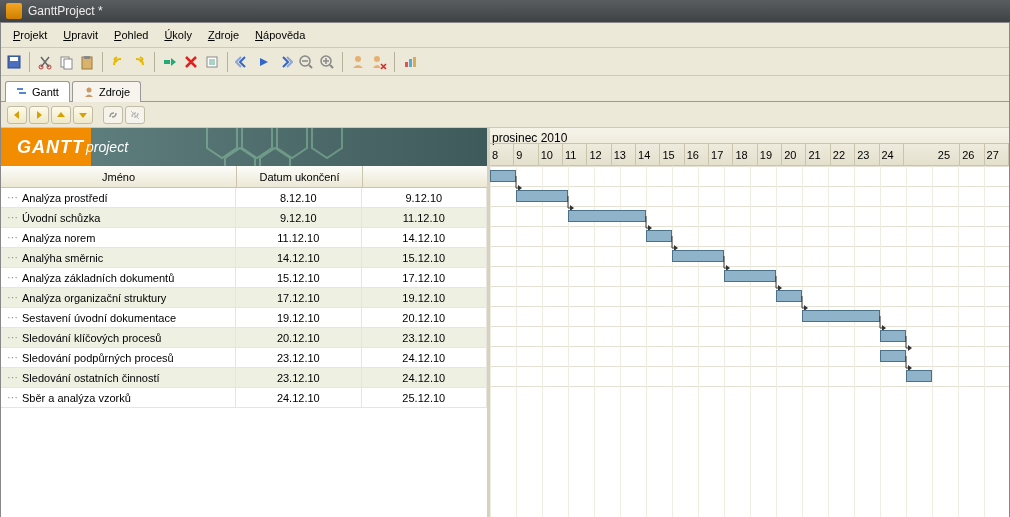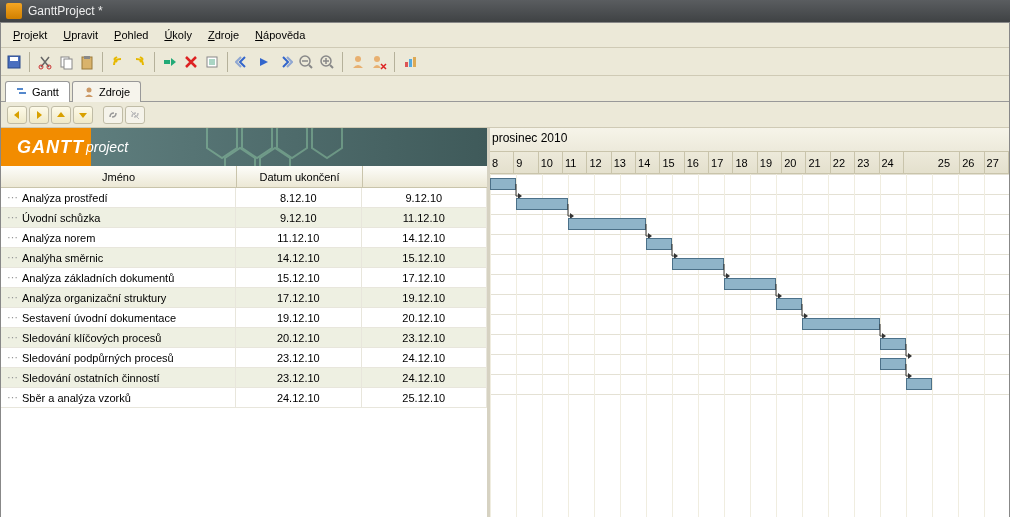--- a/index.html
+++ b/index.html
@@ -31,21 +31,21 @@
 .c-name{width:236px;}
 .c-start{width:126px;}
 .c-end{width:126px;}
 .grid{flex:1;overflow:auto;background:#fff;}
 .row{display:flex;height:20px;border-bottom:1px solid #e8e6dc;align-items:center;}
 .row.alt{background:#eef0e2;}
 .row .c-name{justify-content:flex-start;padding-left:6px;}
 .row .dot{color:#999;margin-right:4px;}
 .row>div{border-right:1px solid #e8e6dc;display:flex;align-items:center;justify-content:center;height:100%;}
 .right{flex:1;display:flex;flex-direction:column;background:#fff;position:relative;}
-.tl-head{height:46px;background:linear-gradient(#f6f4e9,#e4e0cd);border-bottom:1px solid #c9c4ab;position:relative;}
+.tl-head{height:38px;background:linear-gradient(#f6f4e9,#e4e0cd);border-bottom:1px solid #c9c4ab;position:relative;}
 .month{position:absolute;top:3px;left:2px;font-size:12px;}
 .days-row{position:absolute;bottom:0;height:22px;left:0;right:0;border-top:1px solid #c9c4ab;display:flex;}
 .day{border-right:1px solid #c9c4ab;display:flex;align-items:center;justify-content:flex-start;padding-left:2px;font-size:11px;}
 .chart{flex:1;position:relative;overflow:hidden;}
 .chart .hline{position:absolute;left:0;right:0;height:1px;background:#e4e1d4;}
 .chart .vline{position:absolute;top:0;bottom:0;width:1px;background:#f0ede0;}
 .bar{position:absolute;height:12px;background:#8fb4c9;border:1px solid #4b7088;}
 svg{display:block;}
 </style>
 </head>

